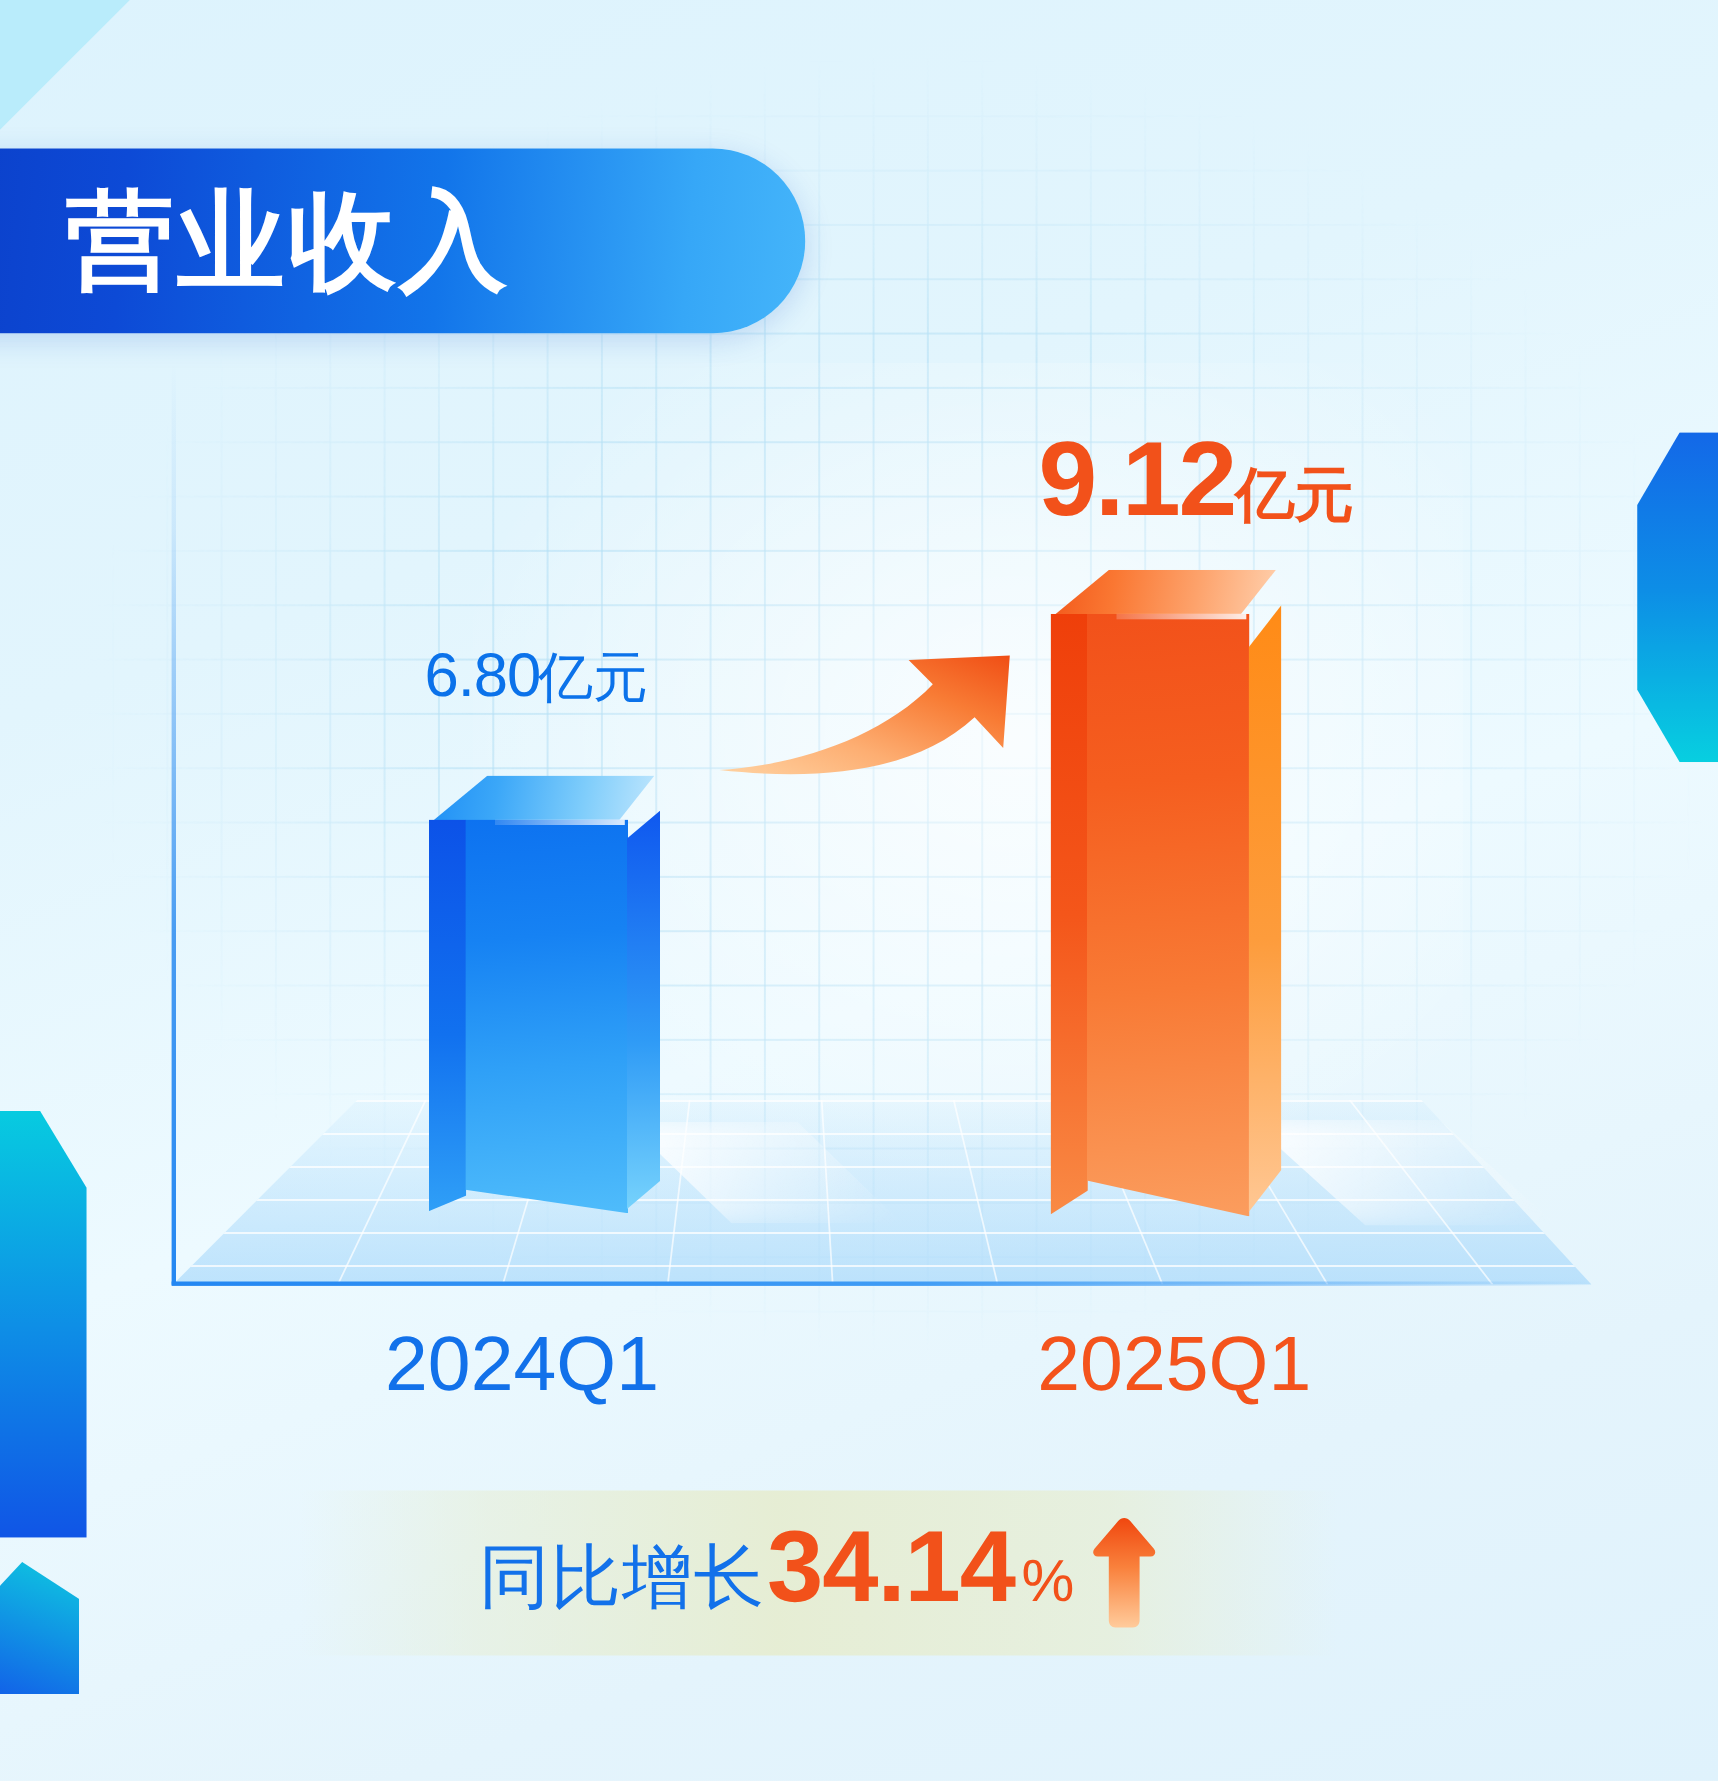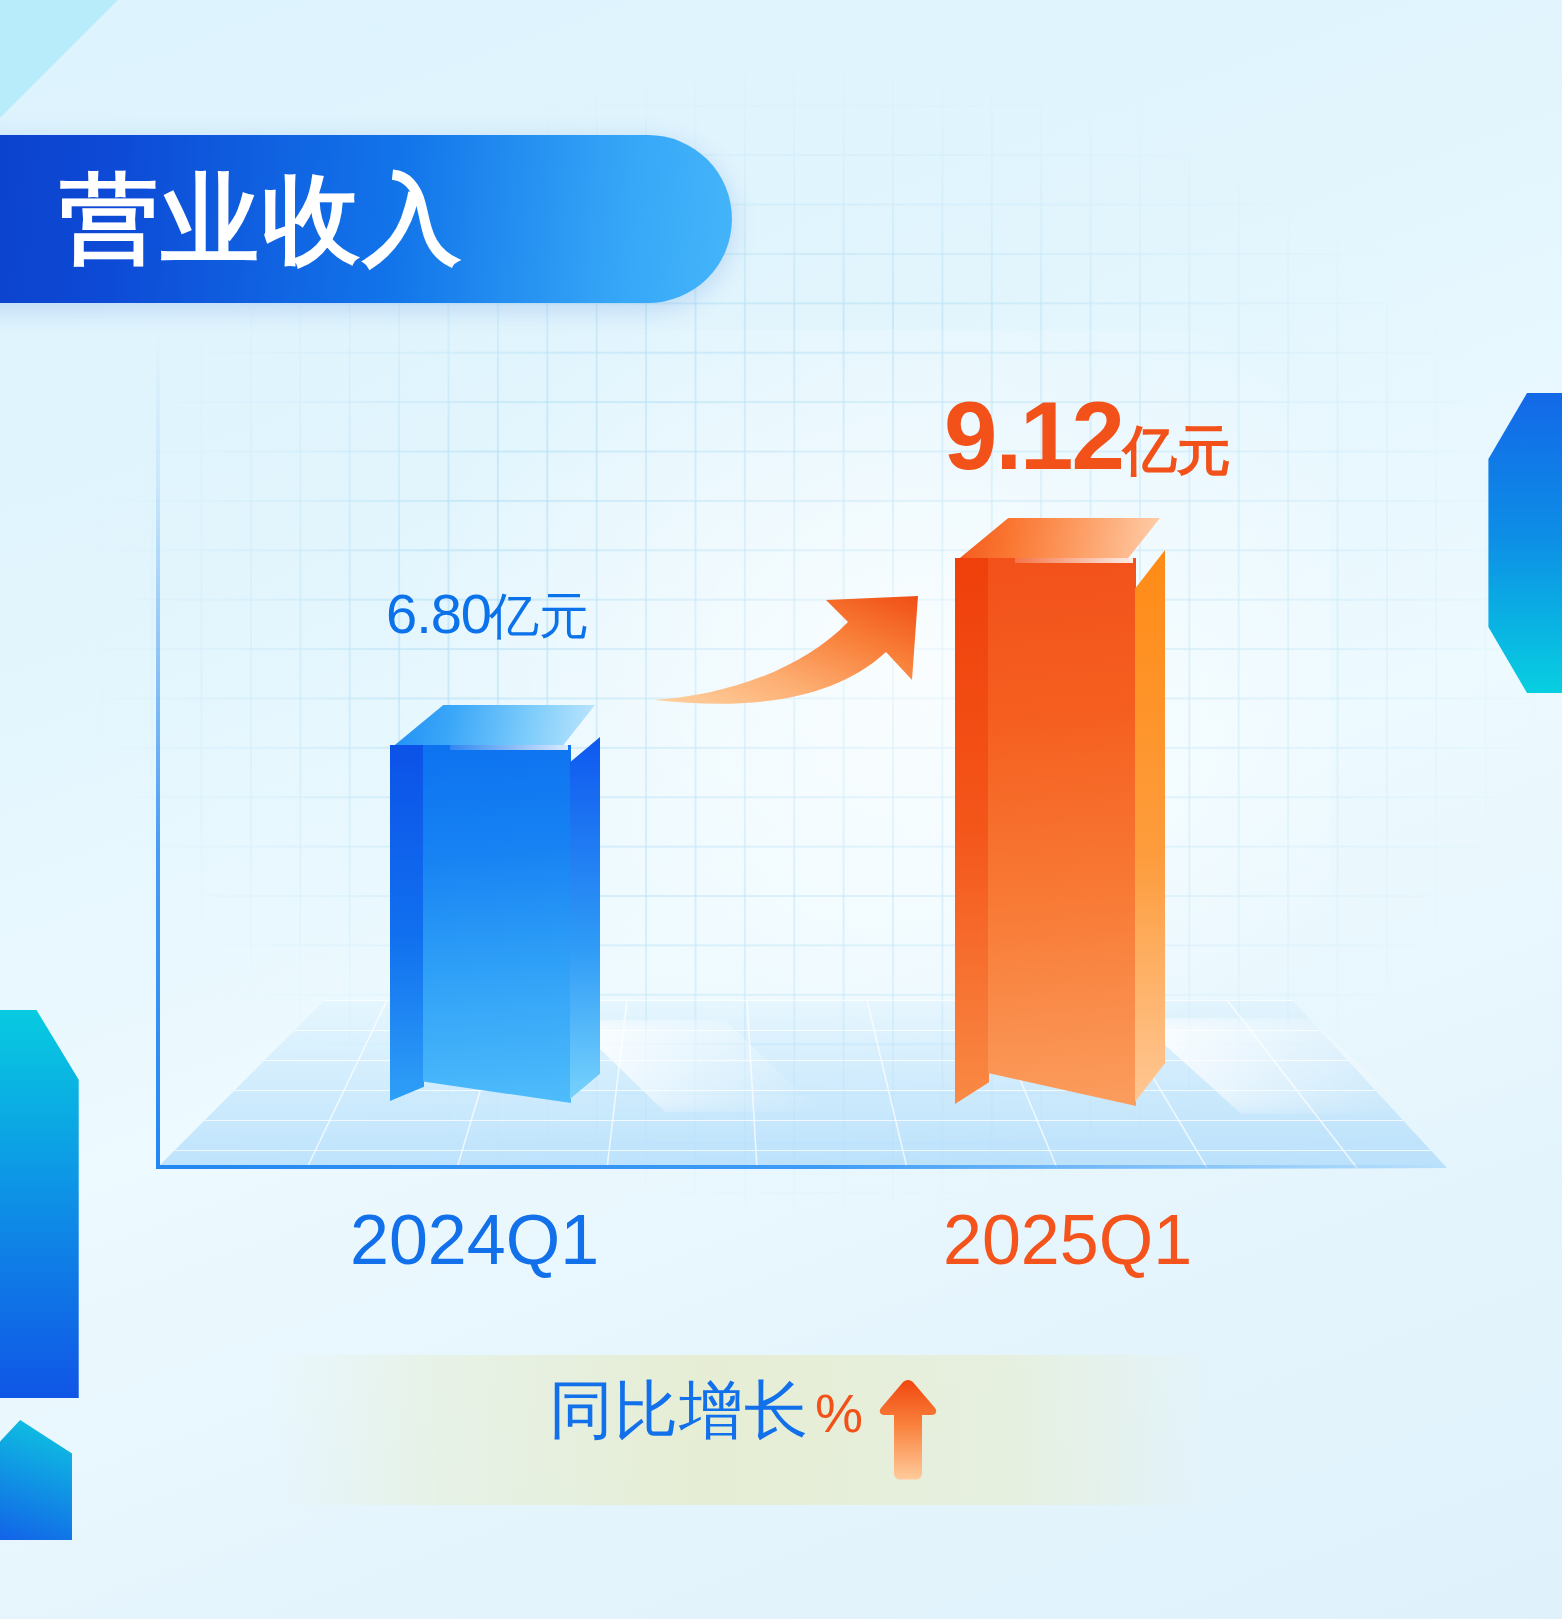--- a/index.html
+++ b/index.html
@@ -333,20 +333,21 @@
       <span class="num">9.12</span><span class="unit">亿元</span>
     </div>
 
     <div class="cat-label" id="cat-2024">2024Q1</div>
     <div class="cat-label" id="cat-2025">2025Q1</div>
   </div>
 
   <div class="growth-banner">
     <div class="growth-inner">
       <span class="growth-prefix">同比增长</span>
+      <span class="growth-value">34.14</span>
       <span class="growth-pct">%</span>
       <span class="growth-arrow-wrap">
         <svg width="62" height="104" viewBox="0 0 62 104">
           <defs>
             <linearGradient id="upArrowGrad" x1="0%" y1="0%" x2="0%" y2="100%">
               <stop offset="0%" stop-color="#f0470f"></stop>
               <stop offset="45%" stop-color="#f9813c"></stop>
               <stop offset="100%" stop-color="#ffcb9b"></stop>
             </linearGradient>
           </defs>

